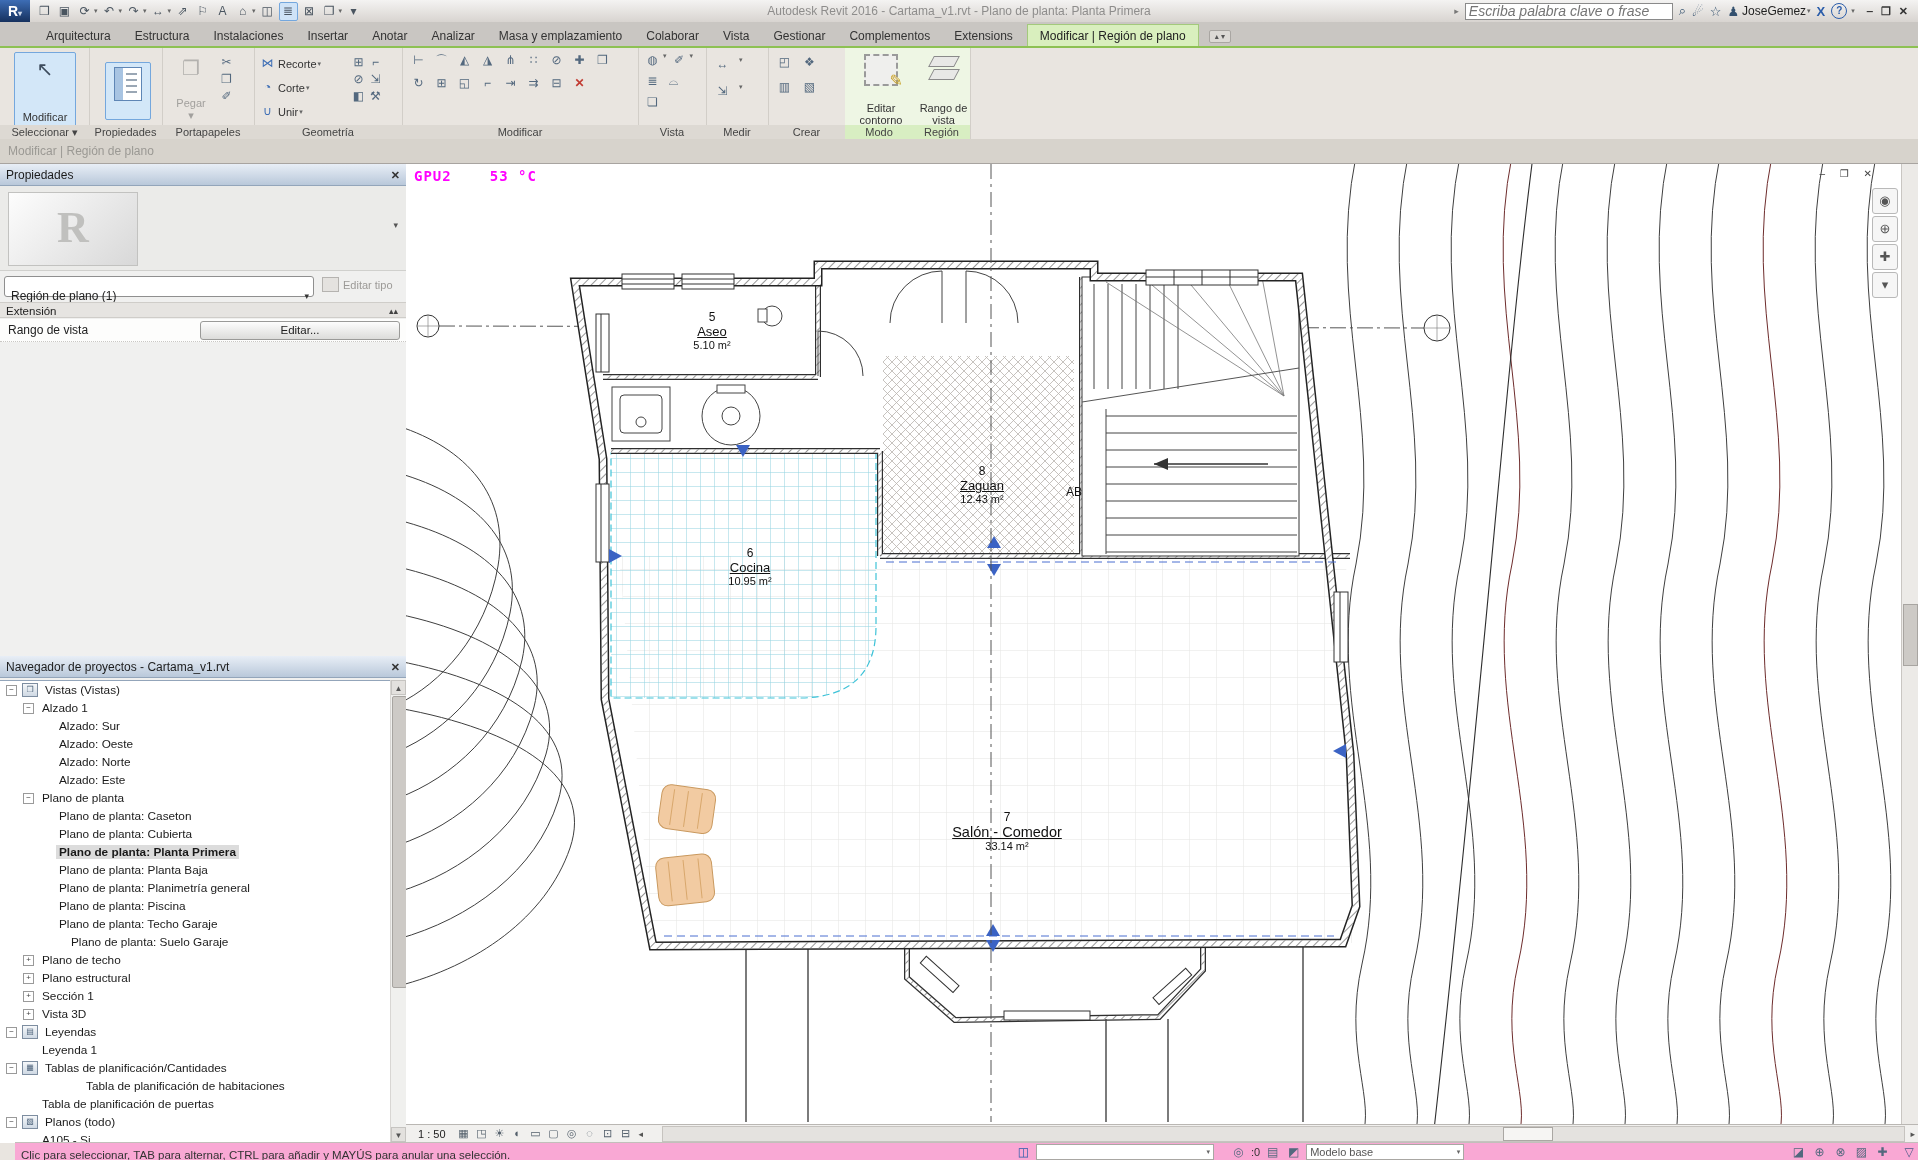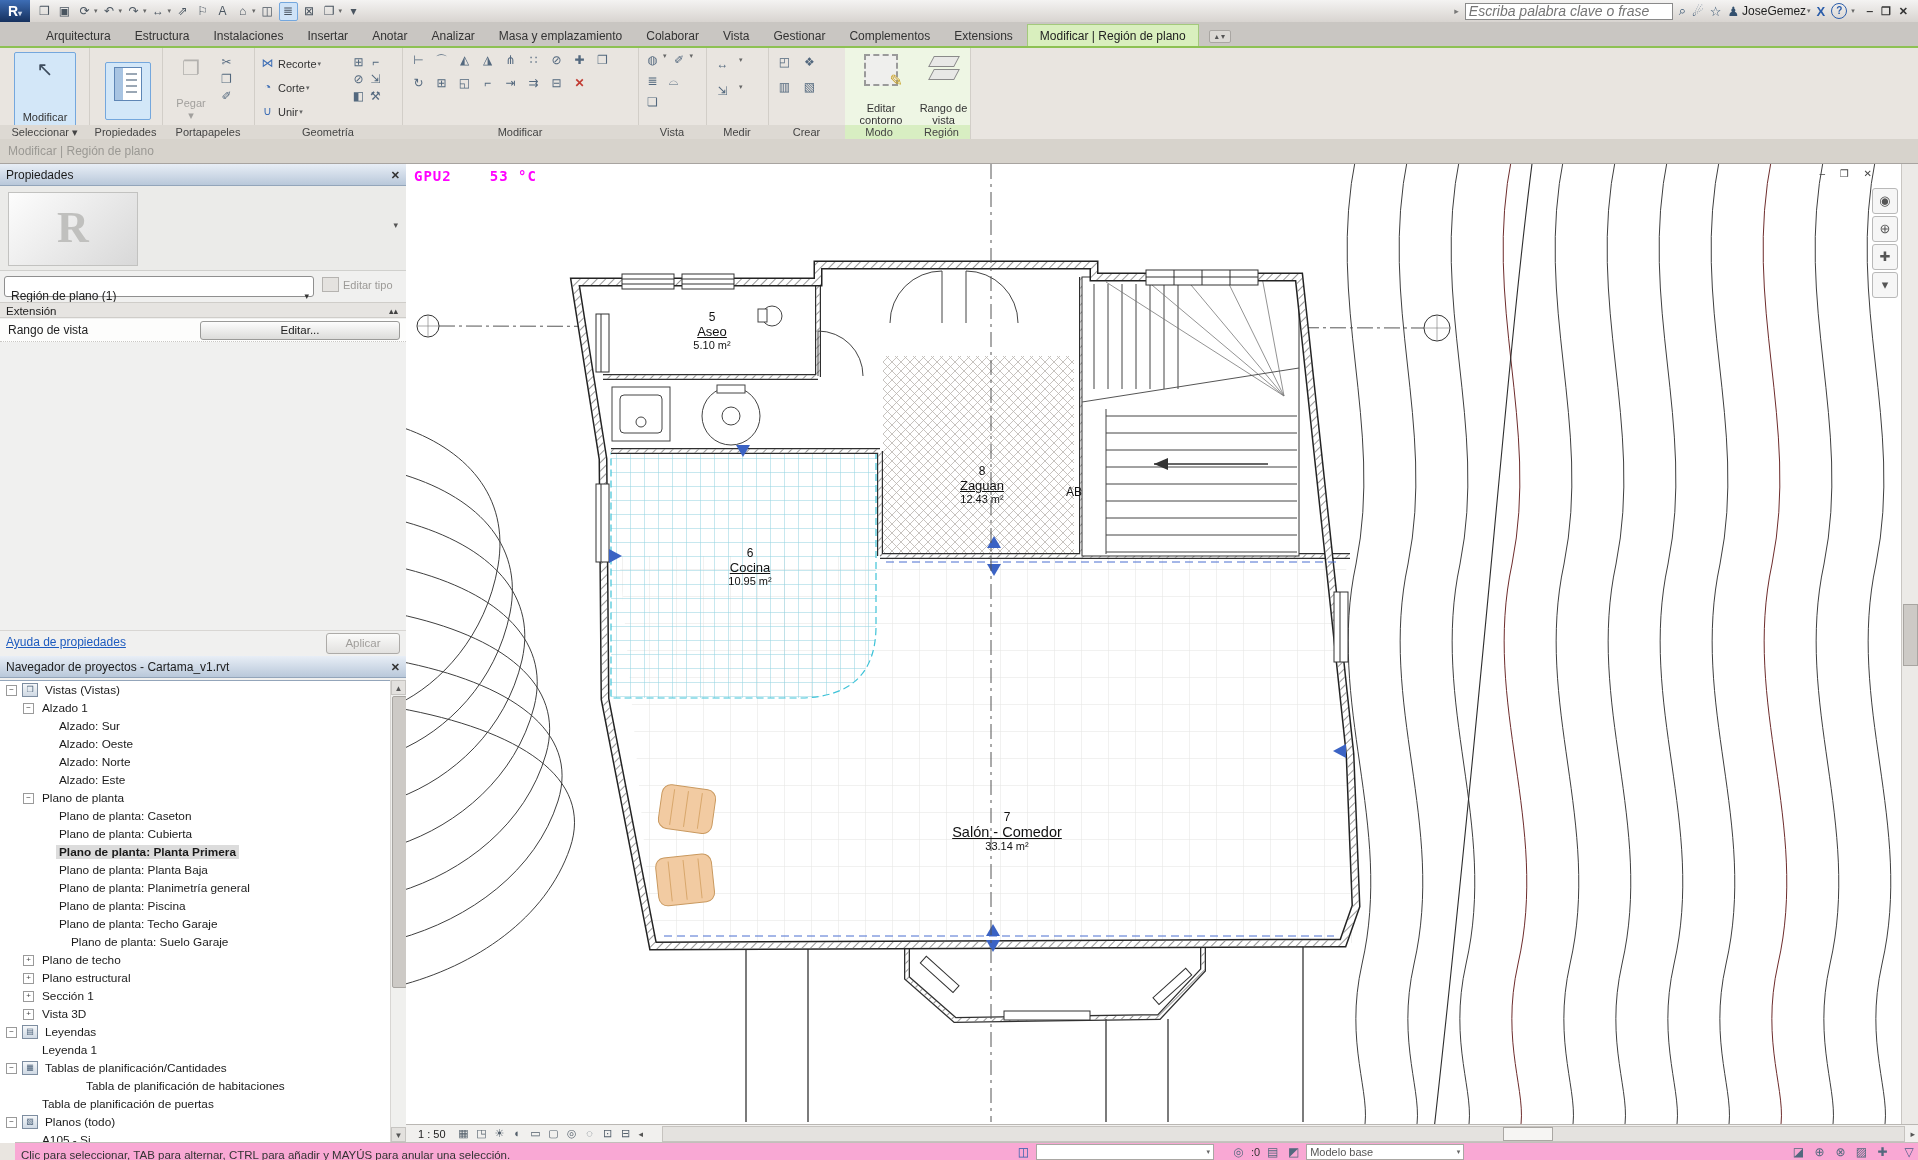--- a/index.html
+++ b/index.html
@@ -177,20 +177,21 @@
         <span class="ico">A</span>
         <span class="ico">⌂</span>
         <span class="caret">▾</span>
         <span class="ico">◫</span>
         <span class="ico on">≣</span>
         <span class="ico">⊠</span>
         <span class="ico">❐</span>
         <span class="caret">▾</span>
         <span class="ico">▾</span>
       </div>
+    <div class="tb-title">Autodesk Revit 2016 -    Cartama_v1.rvt - Plano de planta: Planta Primera</div>
     <div class="tb-right">
       <span class="tb-sep">▸</span>
       <input class="search" placeholder="Escriba palabra clave o frase" style="">
       <span class="tbico">⌕</span>
       <span class="tbico">☄</span>
       <span class="tbico">☆</span>
       <span class="user">
           <span class="tbico">♟</span>
           <span>JoseGemez</span>
           <span class="caret">▾</span>
@@ -367,24 +368,20 @@
     </div>
     <div class="grphead">
       <span>Extensión</span>
       <span class="chev">▴▴</span>
     </div>
     <div class="proprow">
       <span class="lbl">Rango de vista</span>
       <span class="editbtn">Editar...</span>
     </div>
     <div class="propfill"></div>
-    <div class="helprow">
-      <span class="helplink">Ayuda de propiedades</span>
-      <span class="applybtn">Aplicar</span>
-    </div>
     <div class="phead" style="top:492px;">
       <span>Navegador de proyectos - Cartama_v1.rvt</span>
       <span class="x">✕</span>
     </div>
     <div class="tree" id="tree">
         <div class="trow" style="padding-left: 6px;">
           <span class="exp">−</span>
           <span class="ticon">❒</span>
           <span class="tlabel">Vistas (Vistas)</span>
         </div>

